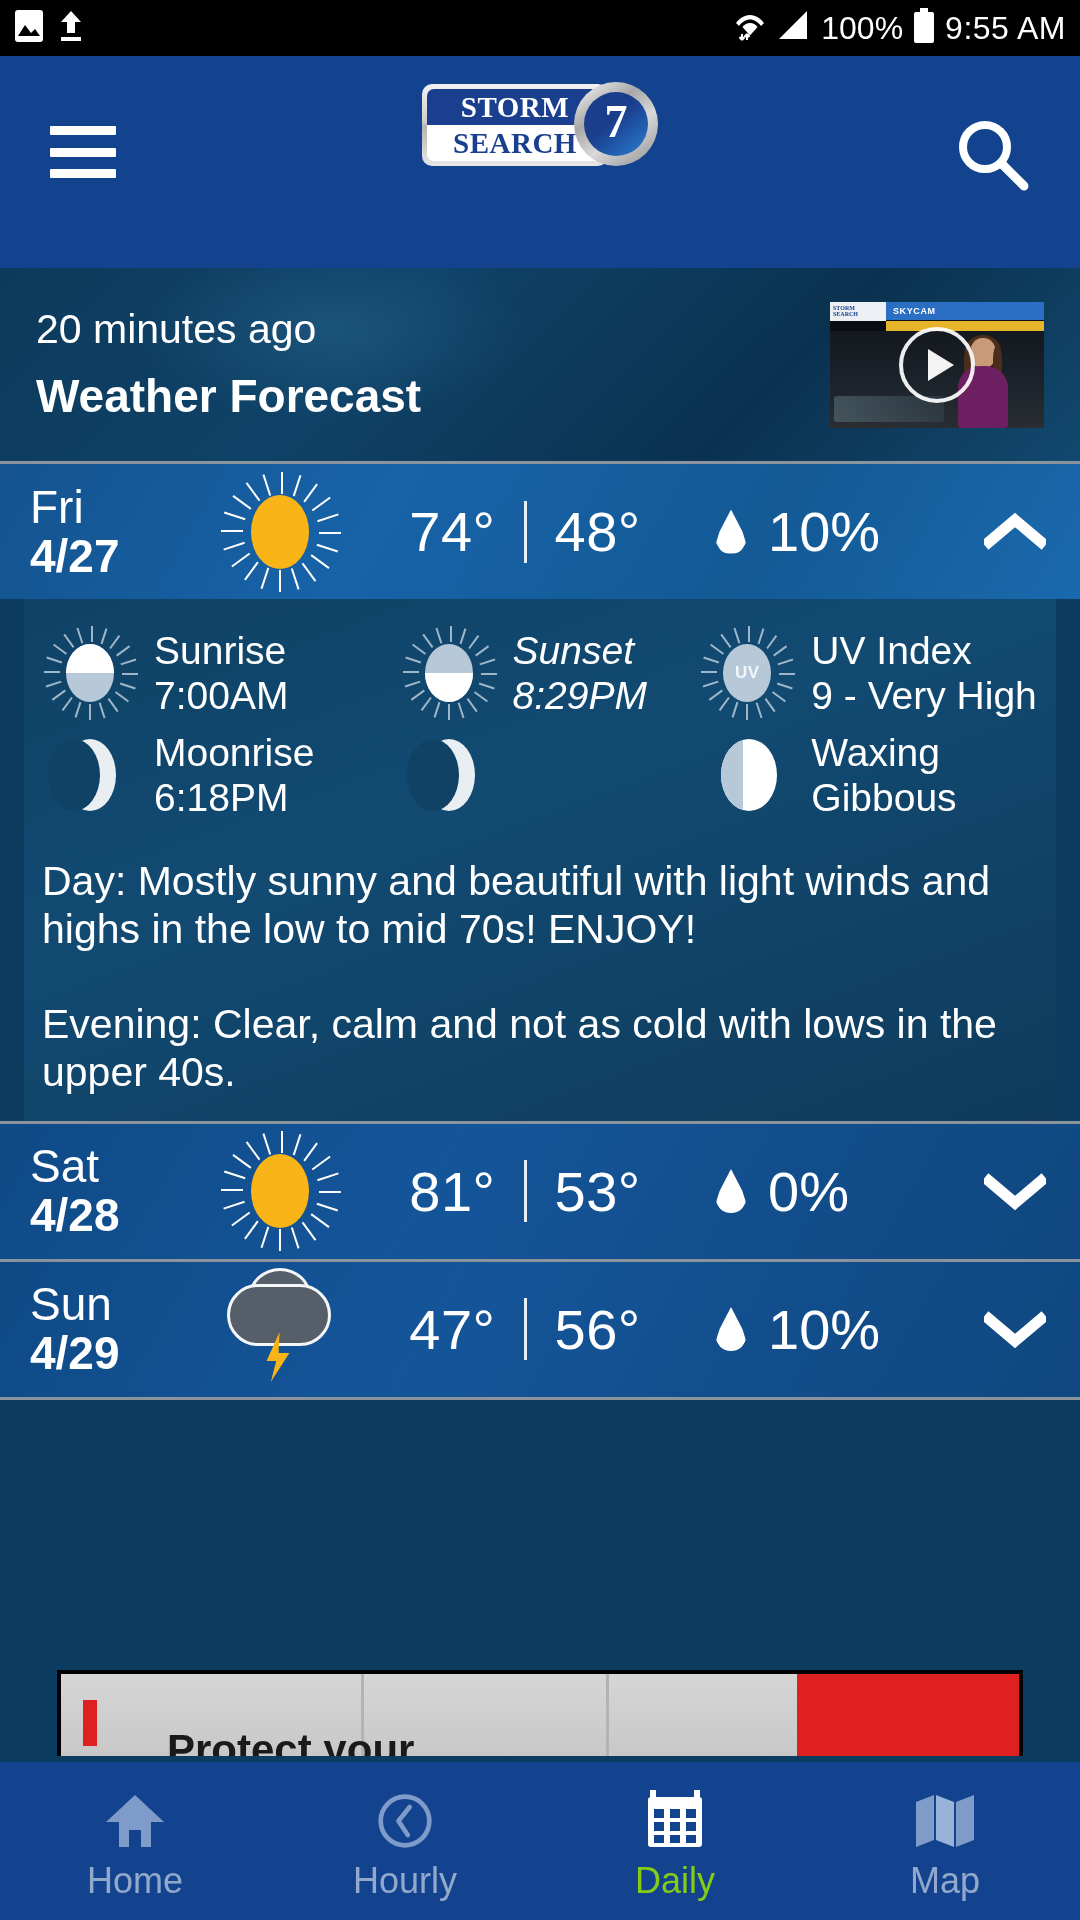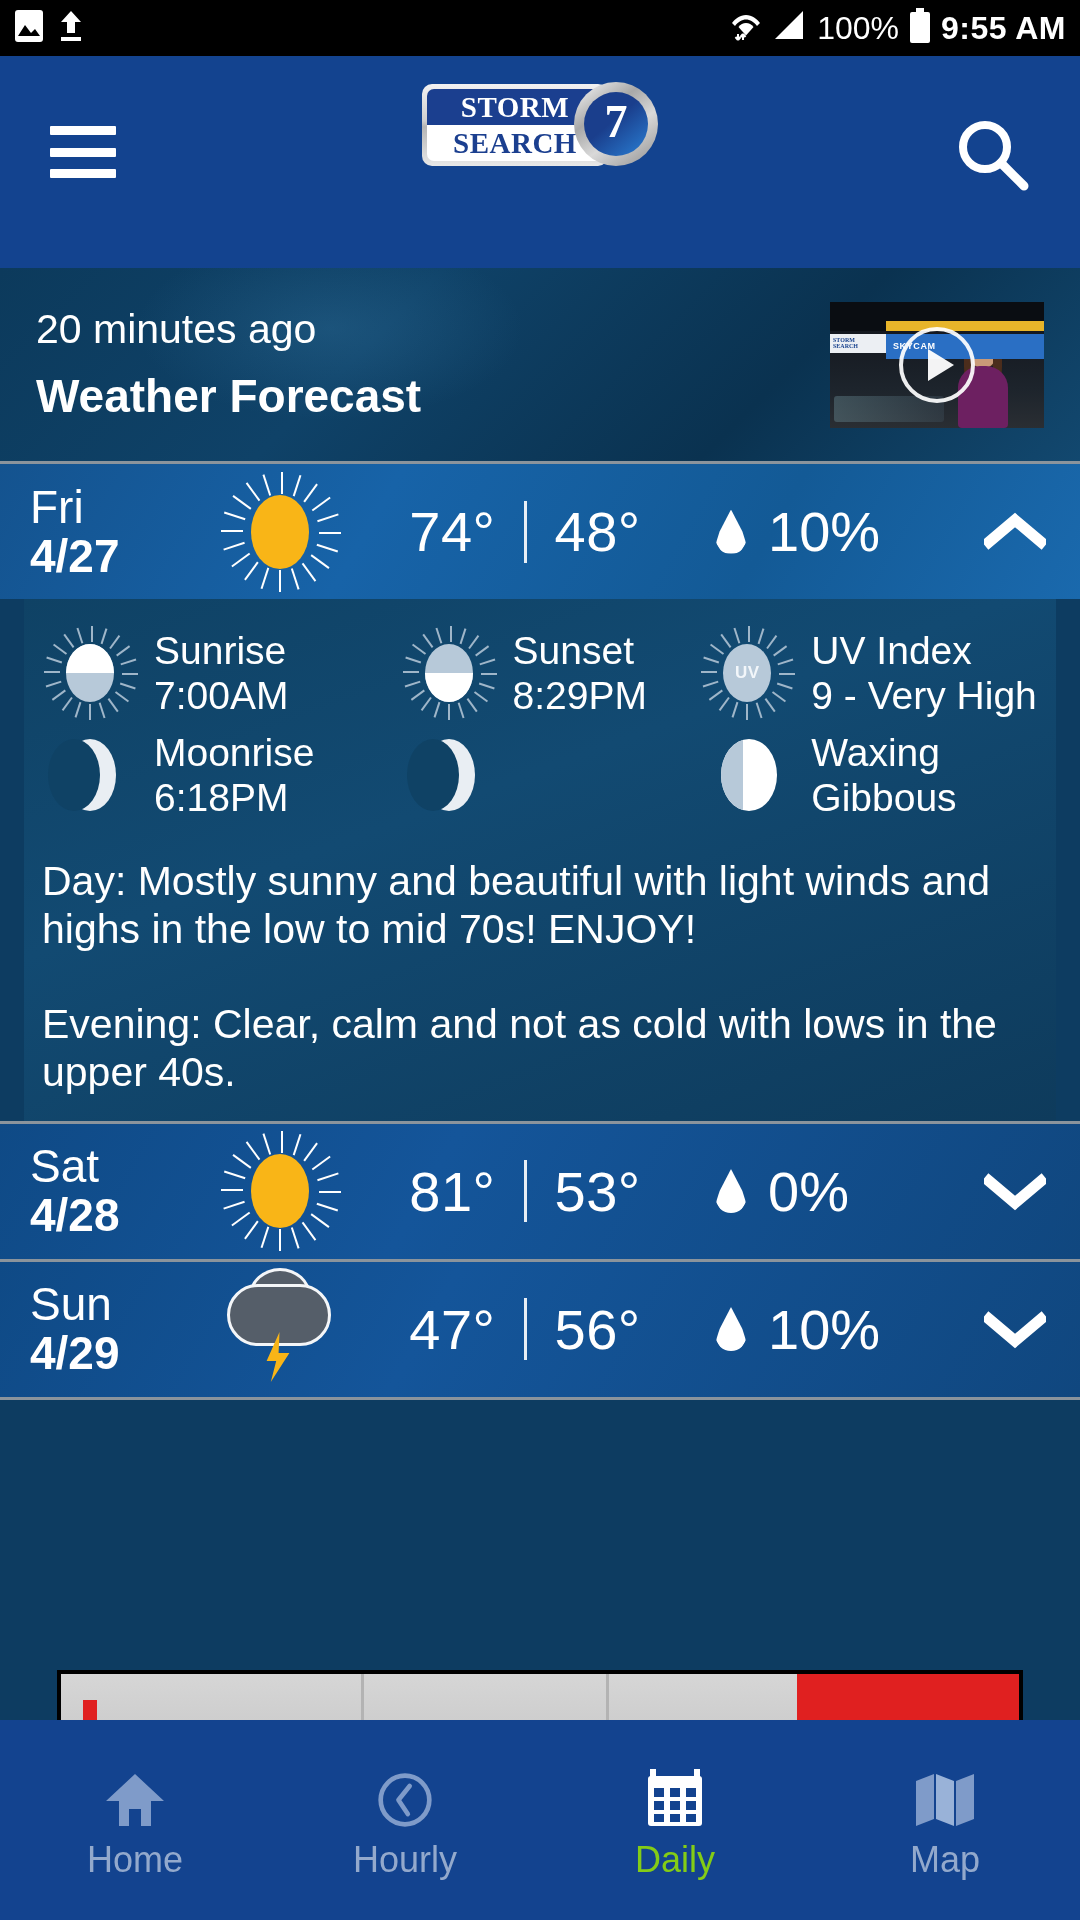--- a/index.html
+++ b/index.html
@@ -11,21 +11,21 @@
     position:relative;
   }
 
   
   .statusbar {
     height:56px; background:#000; display:flex; align-items:center;
     padding:0 14px; color:#fff;
   }
   .sb-left { display:flex; align-items:center; gap:14px; }
   .sb-right { margin-left:auto; display:flex; align-items:center; gap:10px; }
-  .sb-text { font-size:32px; font-weight:700; letter-spacing:0.5px; }
+  .sb-text { font-size:32px; font-weight:400; letter-spacing:0.5px; }
   .sb-pct { font-size:32px; }
 
   
   .header {
     height:212px; background:#13438f; position:relative;
     display:flex; align-items:flex-start; justify-content:center;
   }
   .hamburger {
     position:absolute; left:50px; top:70px; width:66px; height:52px;
     display:flex; flex-direction:column; justify-content:space-between;
@@ -85,21 +85,21 @@
     pointer-events:none;
   }
   .promo-text { position:relative; z-index:2; }
   .promo-ago { color:#fff; font-size:41px; font-weight:400; }
   .promo-title { color:#fff; font-size:46px; font-weight:700; margin-top:16px; }
   .promo-thumb {
     position:relative; margin-left:auto; width:214px; height:126px;
     background:#0a0d12; overflow:hidden; z-index:2;
   }
   .thumb-skycam {
-    position:absolute; top:0; left:0; right:0; height:25px; display:flex;margin-top:32px;
+    position:absolute; top:0; left:0; right:0; height:18px; display:flex;
   }
   .thumb-logo {
     width:56px; height:19px; background:#eceff3;
     display:flex; flex-direction:column; justify-content:center;
     font-size:6px; color:#17418d; font-weight:700; line-height:1.05;
     padding-left:3px; font-family:"Liberation Serif", serif;
   }
   .thumb-bluebar {
     flex:1; background:#2a6fc4; color:#fff; font-size:9px; font-weight:700;
     display:flex; align-items:center; padding-left:7px; letter-spacing:0.6px;
@@ -209,21 +209,21 @@
   
   .detail {
     margin:0 24px; background:#103f63; color:#fff;
     padding:26px 18px 24px 18px;
     background:linear-gradient(160deg,#0f4265 0%,#124a72 40%,#0e3b5c 100%);
   }
   .astro-grid { display:flex; flex-direction:column; gap:6px; }
   .astro-row { display:flex; }
   .astro-cell { flex:1; display:flex; align-items:center; gap:16px; }
   .astro-cell.c1 { flex:0 0 36%; }
-  .astro-cell.c2 { flex:0 0 30%; }
+  .astro-cell.c2 { flex:0 0 30%;font-style:italic; }
   .astro-cell.c3 { flex:1; }
   .astro-txt { font-size:39px; line-height:1.16; }
   
   .sun-sm { position:relative; width:96px; height:96px; flex:0 0 96px; }
   .sun-sm-core {
     position:absolute; left:50%; top:50%; transform:translate(-50%,-50%);
     width:48px; height:58px; border-radius:50%; overflow:hidden;
     background:#b7c9d9;
   }
   .sun-sm-core.top-bright::after {
@@ -282,21 +282,21 @@
   .ad-headline {
     position:absolute; left:106px; top:52px;
     font-size:42px; font-weight:700; color:#1a1a1a;
   }
   .ad-right {
     width:222px; background:#e02020; position:relative;
   }
 
   
   .bottomnav {
-    position:absolute; left:0; right:0; bottom:0; height:200px;
+    position:absolute; left:0; right:0; bottom:0; height:158px;
     background:#13438f; display:flex;
   }
   .nav-item {
     flex:1; display:flex; flex-direction:column; align-items:center;
     justify-content:center; gap:10px; padding-top:8px;
   }
   .nav-label { font-size:36px; color:#93a9cc; }
   .nav-item.active .nav-label { color:#84cc16; }
   .nav-ic { height:62px; display:flex; align-items:flex-end; }
 </style>

